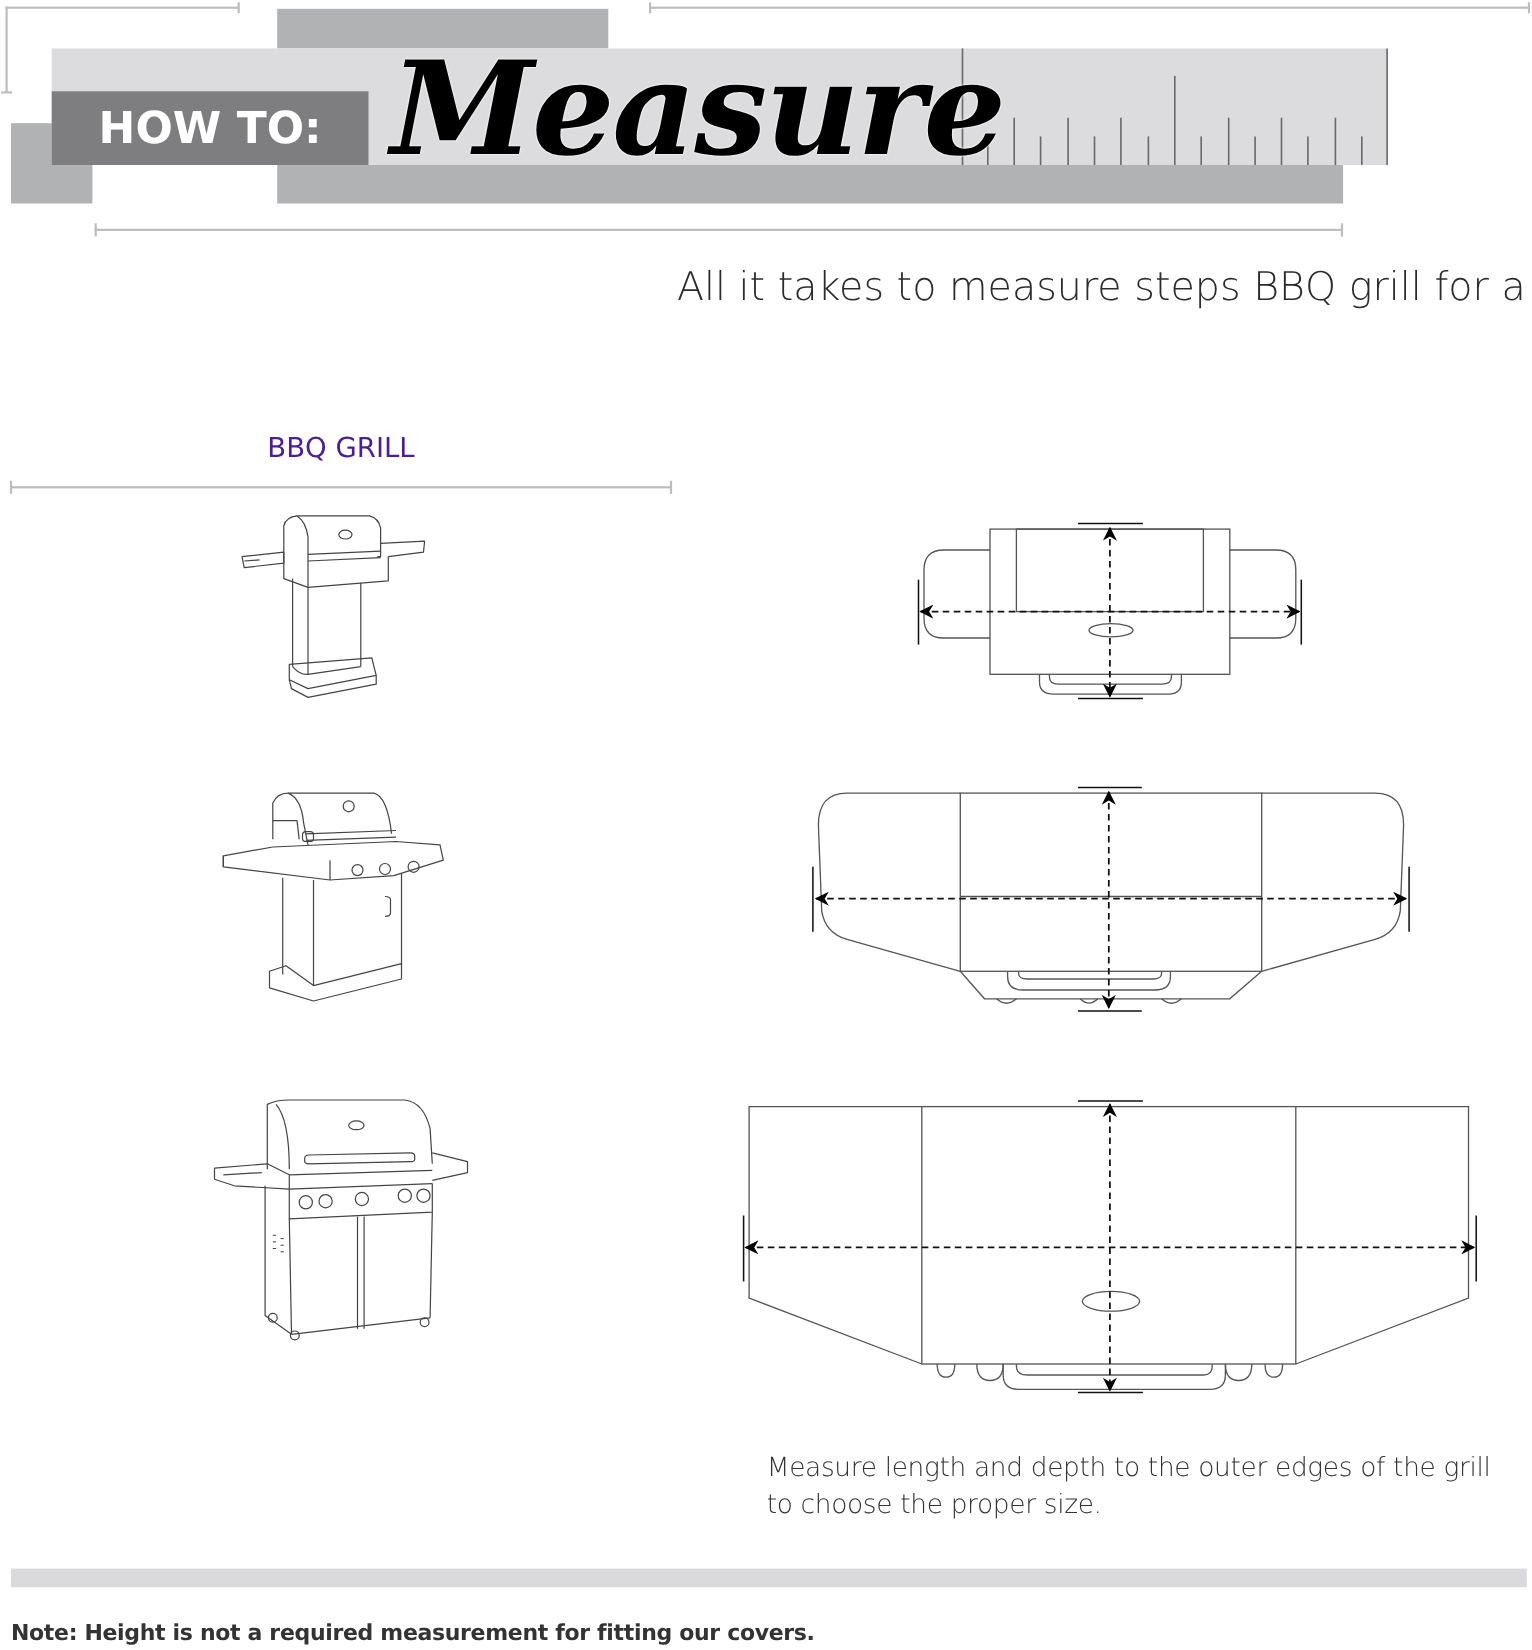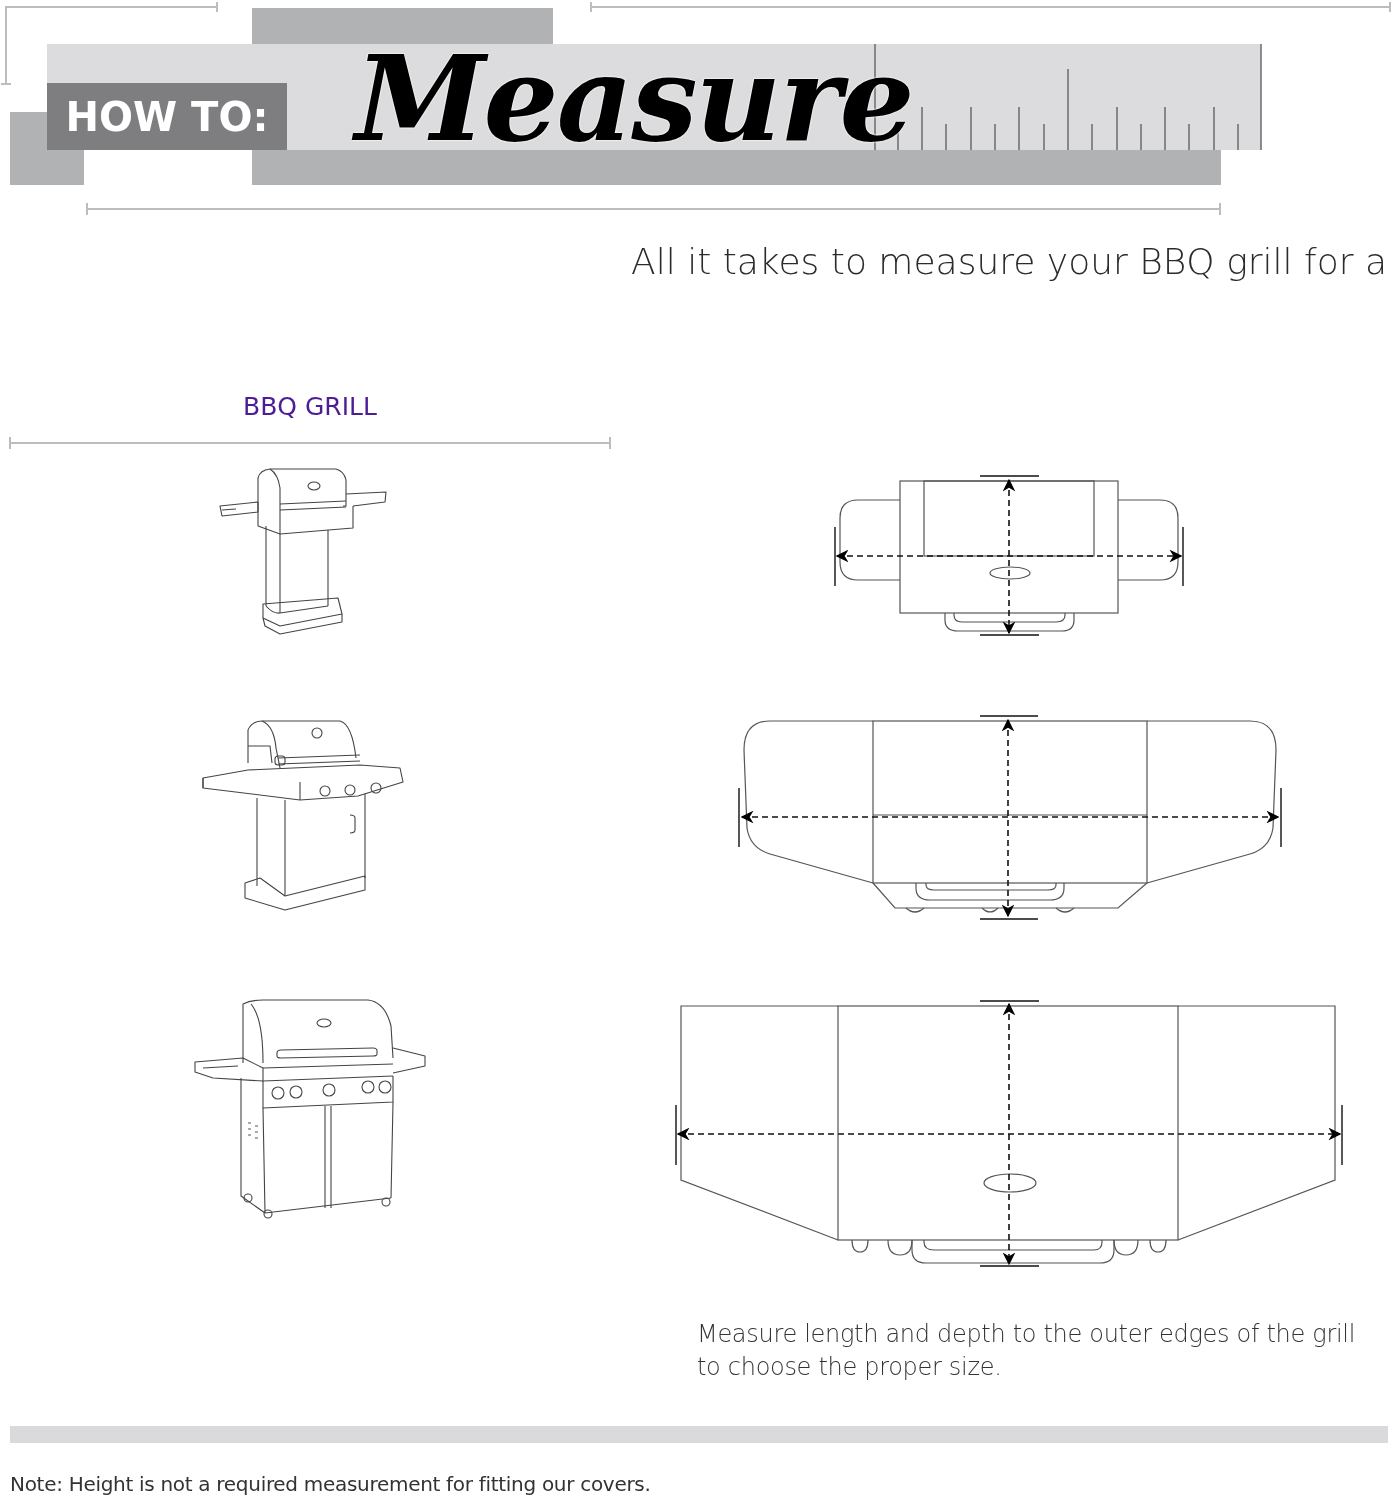--- a/index.html
+++ b/index.html
@@ -1,25 +1,25 @@
 <!DOCTYPE html>
 <html><head>
 <meta charset="utf-8">
 <style>
   html,body{margin:0;padding:0;background:#fff;}
   body{width:1393px;height:1500px;position:relative;overflow:hidden;font-family:"Liberation Sans",sans-serif;color:#222;}
   .abs{position:absolute;}
   .gline{position:absolute;background:#bdbdbd;}
-  .howto{position:absolute;left:47px;top:83px;width:240px;height:67px;background:#7e7e80;color:#fff;font-family:"DejaVu Sans",sans-serif;font-weight:bold;font-size:40px;letter-spacing:0px;display:flex;align-items:center;justify-content:center;}
+  .howto{position:absolute;left:47px;top:83px;width:288px;height:67px;background:#7e7e80;color:#fff;font-family:"DejaVu Sans",sans-serif;font-weight:bold;font-size:40px;letter-spacing:0px;display:flex;align-items:center;justify-content:center;}
   .title-script{position:absolute;left:355px;top:40px;font-family:"DejaVu Serif",serif;font-style:italic;font-weight:bold;font-size:118px;color:#000;letter-spacing:-2px;line-height:1;text-shadow:0 0 2px #fff,0 0 2px #fff;}
   .subtitle{position:absolute;right:6px;top:238px;width:800px;text-align:right;font-family:"DejaVu Sans",sans-serif;font-weight:200;font-size:36px;line-height:48px;color:#2b2b2b;}
   .section-label{position:absolute;left:10px;top:392px;width:600px;text-align:center;font-family:"DejaVu Sans",sans-serif;font-size:25px;color:#4c1d95;}
   .instruction{position:absolute;left:697px;top:1318px;width:700px;font-family:"DejaVu Sans",sans-serif;font-weight:200;font-size:24px;line-height:33px;color:#333;letter-spacing:-0.3px;}
   .footer-bar{position:absolute;left:10px;top:1426px;width:1378px;height:17px;background:#dadadc;}
-  .note{position:absolute;left:10px;top:1472px;font-family:"DejaVu Sans",sans-serif;font-weight:400;font-size:20px;color:#333;letter-spacing:-0.3px;}
+  .note{position:absolute;left:10px;top:1472px;font-family:"DejaVu Sans",sans-serif;font-weight:700;font-size:20px;color:#333;letter-spacing:-0.3px;}
   svg{position:absolute;overflow:visible;}
 </style>
 </head>
 <body>
 
 
 
 
 <div>
 
@@ -62,21 +62,21 @@
       <line x1="364" y1="80" x2="364" y2="106"></line>
     </g>
   </svg>
 
   <div class="howto">HOW TO:</div>
   <div class="title-script">Measure</div>
 </div>
 
 
 <div class="subtitle">
-  <div>All it takes to measure your BBQ grill for a</div>
+  <div>All it takes to measure steps BBQ grill for a</div>
 </div>
 
 
 <div class="section-label">BBQ GRILL</div>
 <div class="gline" style="left:10px;top:442px;width:600px;height:2px;"></div>
 <div class="gline" style="left:9px;top:437px;width:2px;height:12px;"></div>
 <div class="gline" style="left:609px;top:437px;width:2px;height:12px;"></div>
 
 
 

